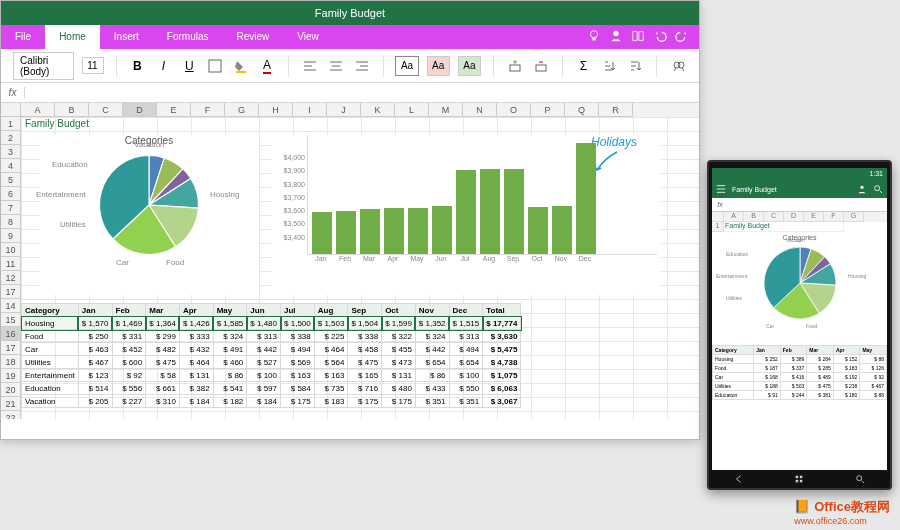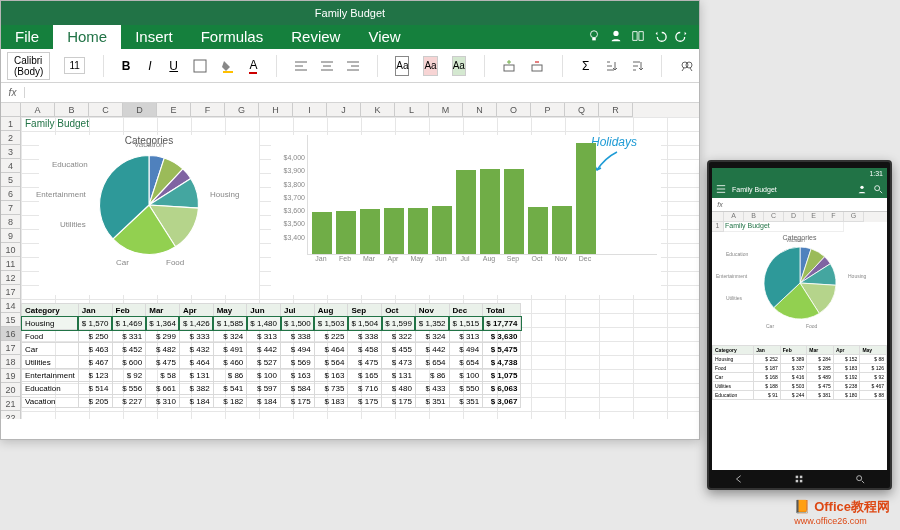--- a/index.html
+++ b/index.html
@@ -3,27 +3,27 @@
 <meta charset="utf-8">
 <style>
 * { margin: 0; padding: 0; box-sizing: border-box; font-family: "Segoe UI", Arial, sans-serif; }
 body { background: #e8e8e8; width: 900px; height: 530px; position: relative; overflow: hidden; }
 
 
 .app { position: absolute; top: 0; left: 0; width: 700px; height: 440px; background: #fff; border: 1px solid #b6b6b6; box-shadow: 0 2px 10px rgba(0,0,0,.2); }
 
 .titlebar { height: 24px; background: #217346; color: #fff; font-size: 11px; text-align: center; line-height: 24px; }
 
-.tabs { height: 24px; background: #15803d; display: flex; align-items: center; color: #fff; font-size: 15px; }
+.tabs { height: 24px; background: #d946ef; display: flex; align-items: center; color: #fff; font-size: 10px; }
 .tab { padding: 0 14px; height: 24px; line-height: 24px; cursor: pointer; }
 .tab.active { background: #fff; color: #217346; }
 .tabs-right { margin-left: auto; display: flex; gap: 8px; padding-right: 10px; }
 .tabs-right svg { width: 14px; height: 14px; fill: #fff; }
 
-.ribbon { height: 34px; background: #fff; border-bottom: 1px solid #d4d4d4; display: flex; align-items: center; padding: 0 6px; gap: 14px; font-size: 11px; }
+.ribbon { height: 34px; background: #fff; border-bottom: 1px solid #d4d4d4; display: flex; align-items: center; padding: 0 12px; gap: 8px; font-size: 11px; }
 .font-name { border: 1px solid #ccc; padding: 2px 6px; font-size: 10px; width: 72px; }
 .font-size { border: 1px solid #ccc; padding: 2px 4px; font-size: 10px; width: 24px; }
 .sep { width: 1px; height: 22px; background: #e1e1e1; margin: 0 4px; }
 .rbtn { width: 22px; height: 22px; display: flex; align-items: center; justify-content: center; cursor: pointer; font-size: 12px; }
 .aa-btn { width: 28px; height: 20px; border: 1px solid #ccc; font-size: 10px; display: flex; align-items: center; justify-content: center; }
 .aa-red { background: #f7d4d4; }
 .aa-green { background: #d4e8d0; }
 
 .formula-bar { height: 20px; background: #fff; border-bottom: 1px solid #d4d4d4; display: flex; align-items: center; font-size: 10px; }
 .fx { width: 24px; text-align: center; font-style: italic; color: #666; border-right: 1px solid #d4d4d4; }

